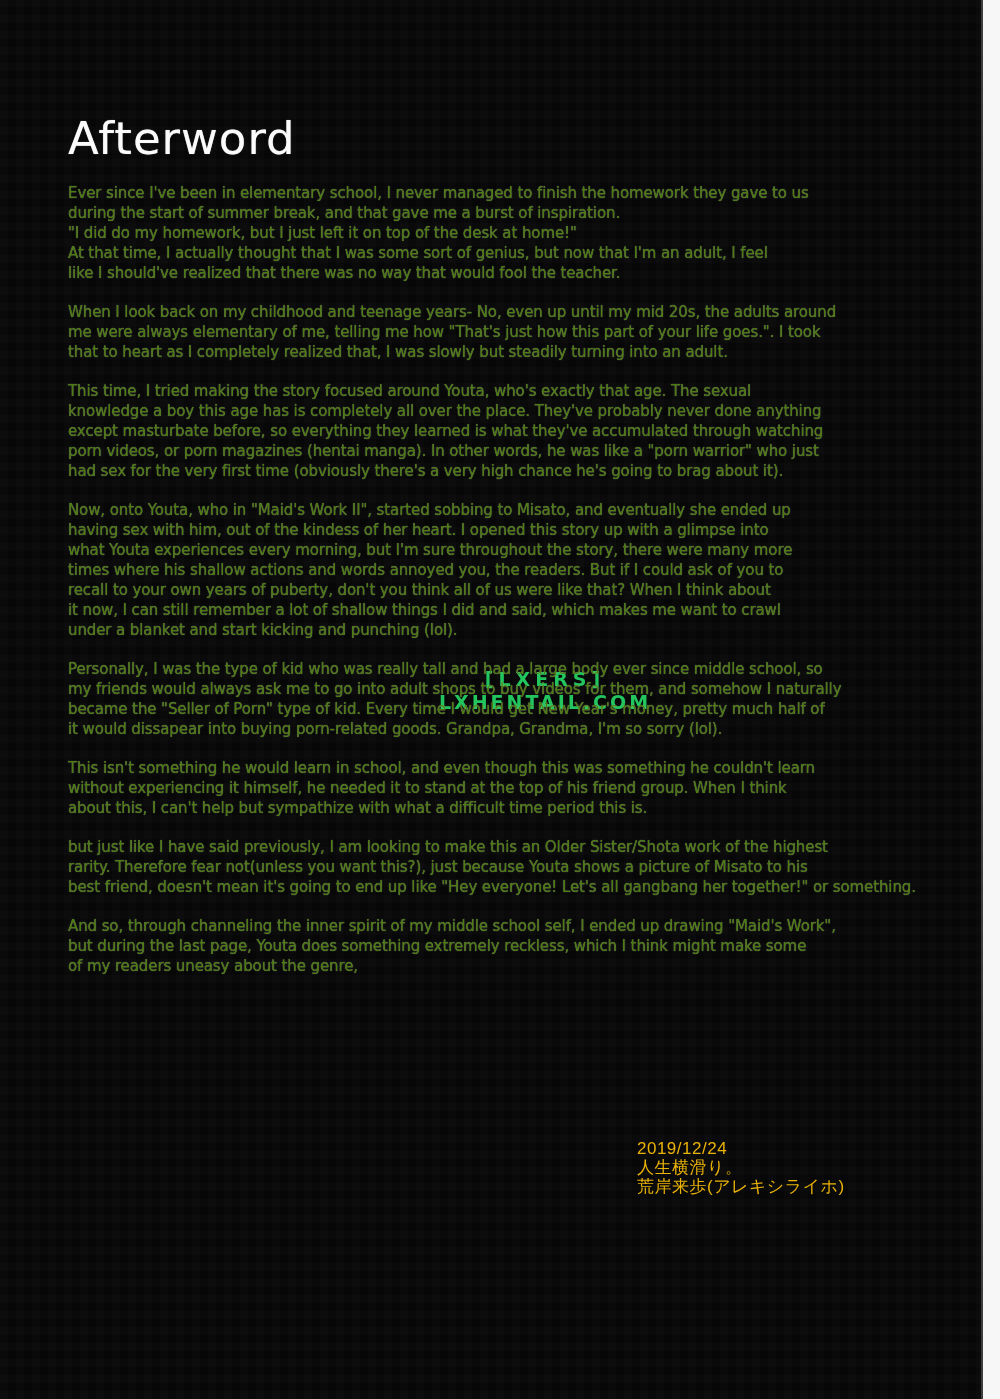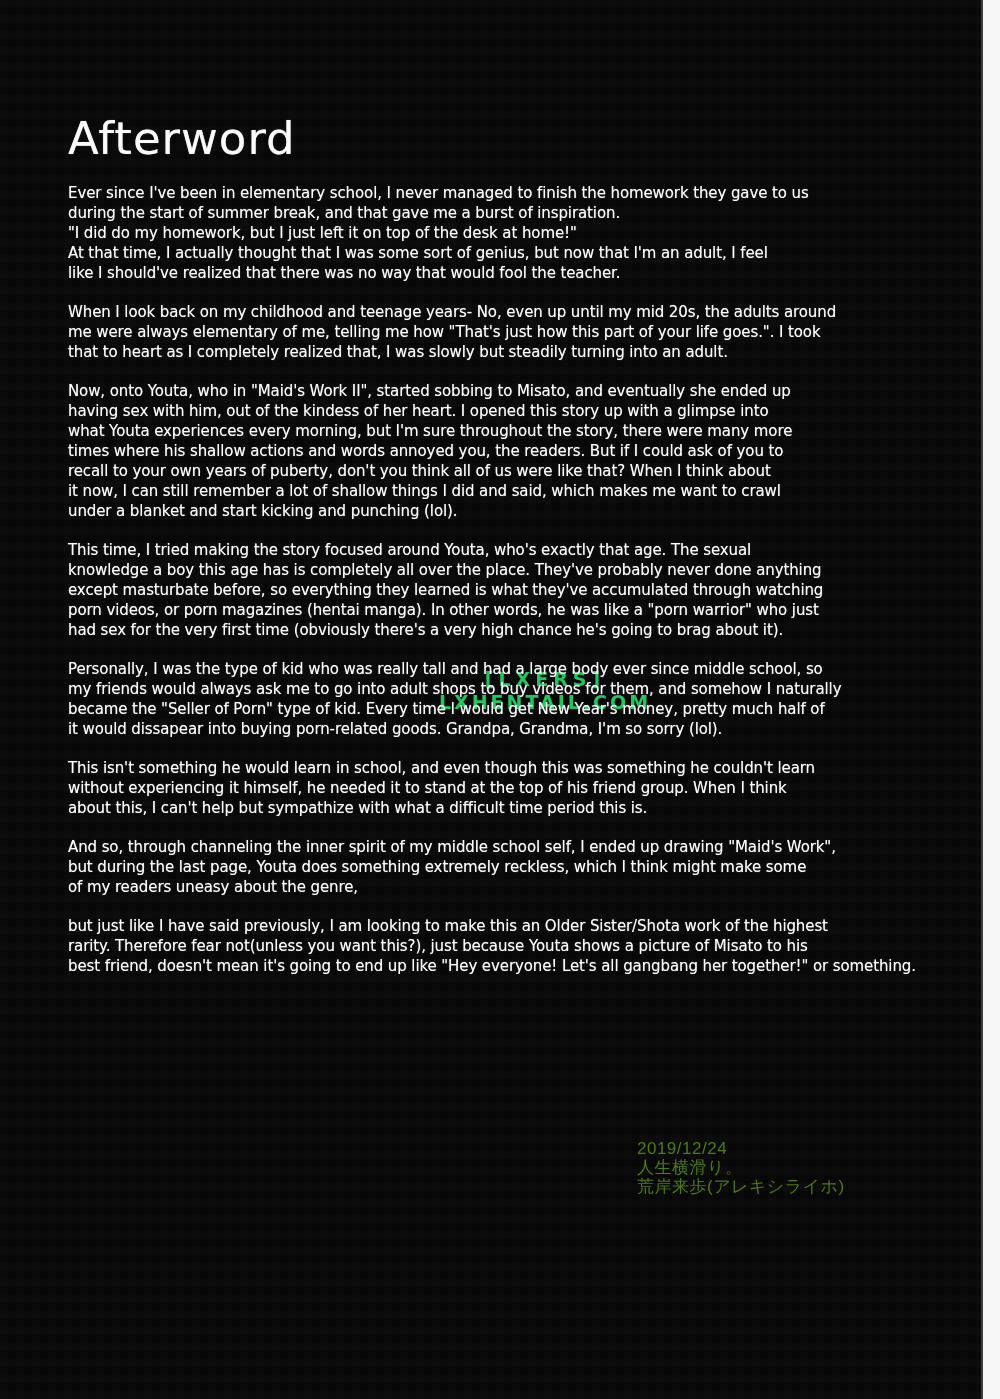--- a/index.html
+++ b/index.html
@@ -56,32 +56,32 @@
   .watermark .wm2 { font-size: 19px; letter-spacing: 3px; }
   .body-text {
     position: absolute;
     left: 68px;
     top: 183px;
     width: 916px;
     z-index: 2;
   }
   .body-text p {
     margin: 0 0 19px 0;
-    color: #ffffff;
+    color: #4d7c0f;
     font-size: 15px;
     line-height: 20px;
     letter-spacing: -0.1px;
     white-space: pre-line;
     text-shadow: 0 0 1px rgba(255,255,255,0.5);
   }
   .signature {
     position: absolute;
     left: 637px;
     top: 1139px;
-    color: #4d7c0f;
+    color: #eab308;
     font-family: "Liberation Sans", sans-serif;
     font-size: 17px;
     line-height: 19px;
     letter-spacing: 0.5px;
     z-index: 2;
   }
 </style>
 </head>
 <body>
 
@@ -96,45 +96,45 @@
 
   <div class="body-text">
     <p>Ever since I've been in elementary school, I never managed to finish the homework they gave to us
 during the start of summer break, and that gave me a burst of inspiration.
 "I did do my homework, but I just left it on top of the desk at home!"
 At that time, I actually thought that I was some sort of genius, but now that I'm an adult, I feel
 like I should've realized that there was no way that would fool the teacher.</p>
     <p>When I look back on my childhood and teenage years- No, even up until my mid 20s, the adults around
 me were always elementary of me, telling me how "That's just how this part of your life goes.". I took
 that to heart as I completely realized that, I was slowly but steadily turning into an adult.</p>
+    <p>This time, I tried making the story focused around Youta, who's exactly that age. The sexual
+knowledge a boy this age has is completely all over the place. They've probably never done anything
+except masturbate before, so everything they learned is what they've accumulated through watching
+porn videos, or porn magazines (hentai manga). In other words, he was like a "porn warrior" who just
+had sex for the very first time (obviously there's a very high chance he's going to brag about it).</p>
     <p>Now, onto Youta, who in "Maid's Work II", started sobbing to Misato, and eventually she ended up
 having sex with him, out of the kindess of her heart. I opened this story up with a glimpse into
 what Youta experiences every morning, but I'm sure throughout the story, there were many more
 times where his shallow actions and words annoyed you, the readers. But if I could ask of you to
 recall to your own years of puberty, don't you think all of us were like that? When I think about
 it now, I can still remember a lot of shallow things I did and said, which makes me want to crawl
 under a blanket and start kicking and punching (lol).</p>
-    <p>This time, I tried making the story focused around Youta, who's exactly that age. The sexual
-knowledge a boy this age has is completely all over the place. They've probably never done anything
-except masturbate before, so everything they learned is what they've accumulated through watching
-porn videos, or porn magazines (hentai manga). In other words, he was like a "porn warrior" who just
-had sex for the very first time (obviously there's a very high chance he's going to brag about it).</p>
     <p>Personally, I was the type of kid who was really tall and had a large body ever since middle school, so
 my friends would always ask me to go into adult shops to buy videos for them, and somehow I naturally
 became the "Seller of Porn" type of kid. Every time I would get New Year's money, pretty much half of
 it would dissapear into buying porn-related goods. Grandpa, Grandma, I'm so sorry (lol).</p>
     <p>This isn't something he would learn in school, and even though this was something he couldn't learn
 without experiencing it himself, he needed it to stand at the top of his friend group. When I think
 about this, I can't help but sympathize with what a difficult time period this is.</p>
+    <p>but just like I have said previously, I am looking to make this an Older Sister/Shota work of the highest
+rarity. Therefore fear not(unless you want this?), just because Youta shows a picture of Misato to his
+best friend, doesn't mean it's going to end up like "Hey everyone! Let's all gangbang her together!" or something.</p>
     <p>And so, through channeling the inner spirit of my middle school self, I ended up drawing "Maid's Work",
 but during the last page, Youta does something extremely reckless, which I think might make some
 of my readers uneasy about the genre,</p>
-    <p>but just like I have said previously, I am looking to make this an Older Sister/Shota work of the highest
-rarity. Therefore fear not(unless you want this?), just because Youta shows a picture of Misato to his
-best friend, doesn't mean it's going to end up like "Hey everyone! Let's all gangbang her together!" or something.</p>
   </div>
 
   <div class="signature">
     <div>2019/12/24</div>
     <div>人生横滑り。</div>
     <div>荒岸来歩(アレキシライホ)</div>
   </div>
 
   <div class="edge-strip"></div>
 

